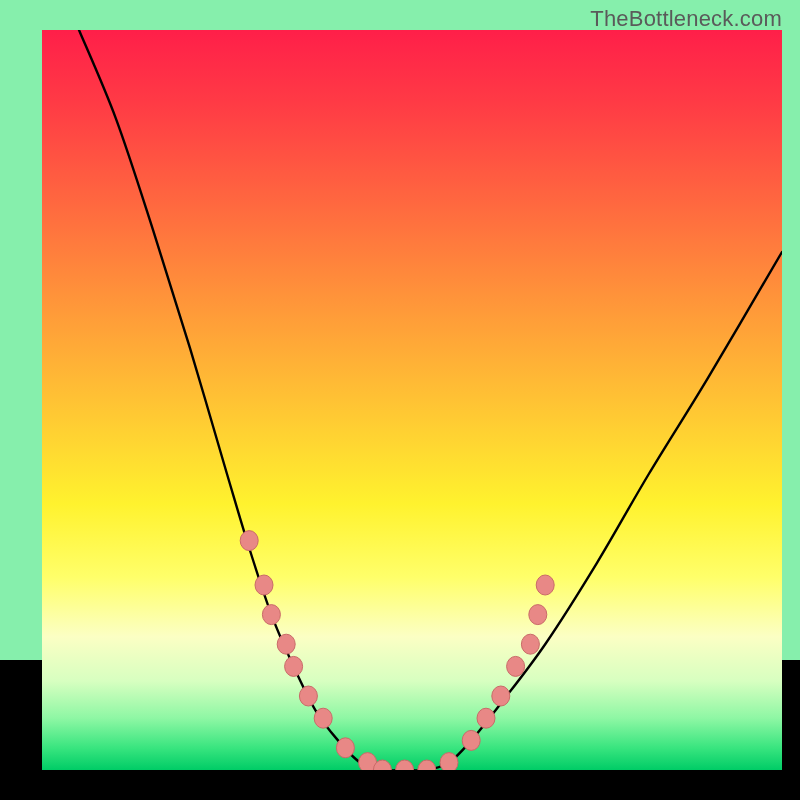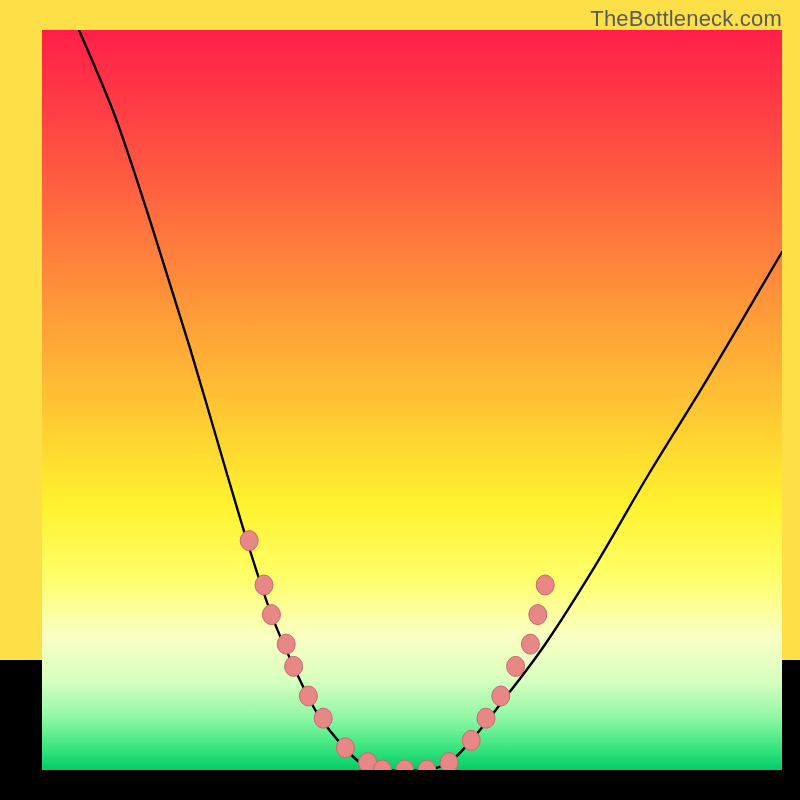--- a/index.html
+++ b/index.html
@@ -10,21 +10,21 @@
     overflow: hidden;
     background: #000;
     font-family: Arial, Helvetica, sans-serif;
   }
   .frame {
     position: absolute;
     left: 0;
     top: 0;
     width: 800px;
     height: 660px;
-    background: #fde047;
+    background: #86efac;
   }
   .plot {
     position: absolute;
     left: 42px;
     top: 30px;
     width: 740px;
     height: 740px;
     background: linear-gradient(to bottom,
       #ff1f49 0%,
       #ff3b45 10%,

